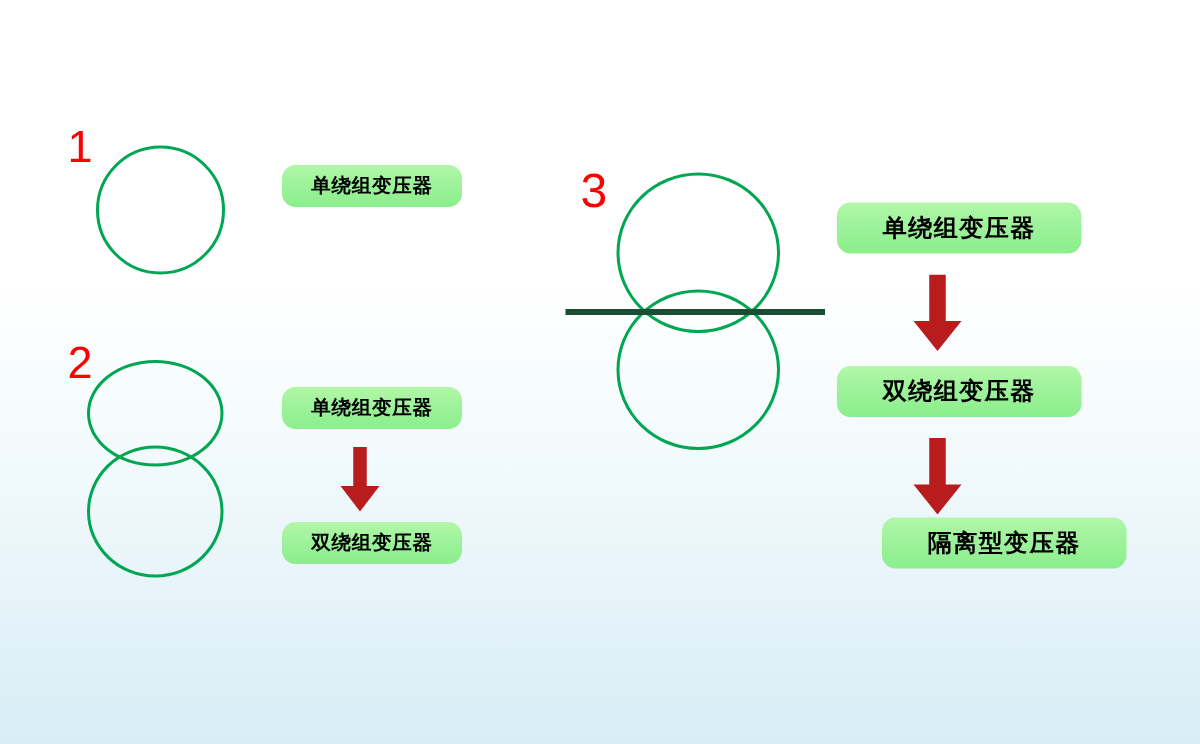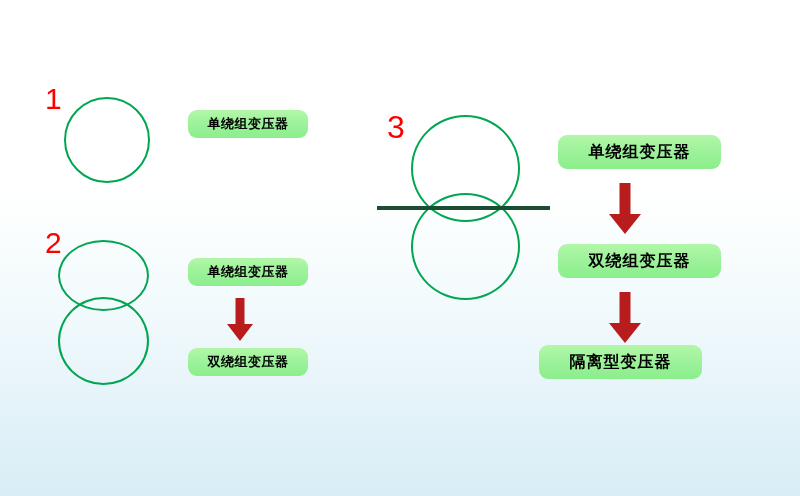--- a/index.html
+++ b/index.html
@@ -134,16 +134,16 @@
     </div>
 
     <div class="label-box big" style="left:558px; top:244px; width:163px; height:34px;">双绕组变压器</div>
 
     <div class="arrow-down" style="left:608px; top:292px;">
       <svg width="34" height="52" viewBox="0 0 34 52" aria-hidden="true">
         <polygon points="11.5,0 22.5,0 22.5,31 33,31 17,51 1,31 11.5,31" fill="#b81c1c"></polygon>
       </svg>
     </div>
 
-    <div class="label-box big" style="left:539px; top:345px; width:163px; height:34px;">隔离型变压器</div>
+    <div class="label-box big" style="left:588px; top:345px; width:163px; height:34px;">隔离型变压器</div>
   </div>
 
 </div>
 
 </body></html>

